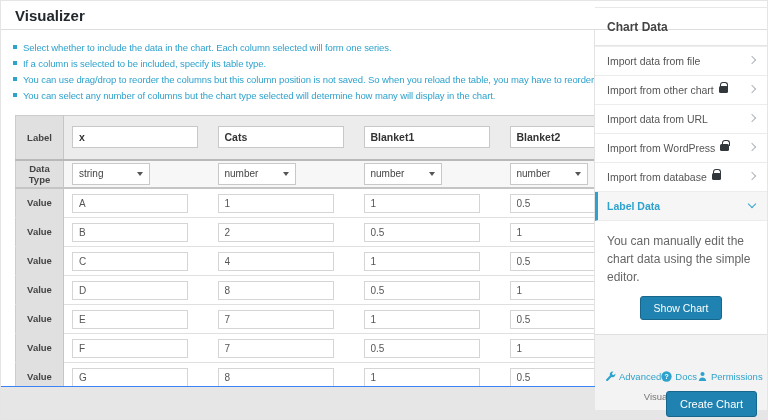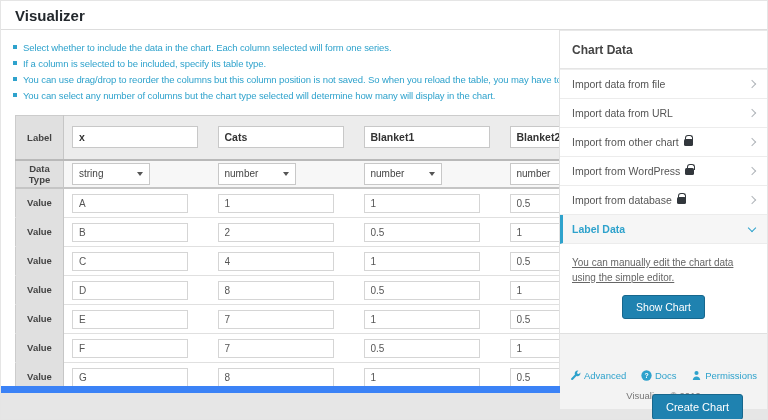--- a/index.html
+++ b/index.html
@@ -35,56 +35,56 @@
                     font-family:inherit; font-size:10.5px; font-weight:bold; color:#333;
                     padding:0 6px; }
   input.cell-val  { width:116px; height:19px; border:1px solid #d5d5d5; background:#fff;
                     font-family:inherit; font-size:10px; color:#555; padding:0 6px; }
   .select { width:78px; height:22px; border:1px solid #c8c8c8; background:#fff;
             display:flex; align-items:center; justify-content:space-between;
             padding:0 6px; font-size:10px; color:#444; cursor:default; }
   .sel-arrow { width:0; height:0; border-left:3.5px solid transparent;
                border-right:3.5px solid transparent; border-top:4px solid #555; }
   
-  .sidebar { width:208px; background:#fff; border-left:1px solid #e2e2e2;
-             display:flex; flex-direction:column; }
+  .sidebar { width:173px; background:#fff; border-left:1px solid #e2e2e2;
+             display:flex; flex-direction:column;justify-content:center; }
   .sb-gap { height:5px; background:#f1f1f1; border-bottom:1px solid #e8e8e8; }
   .sb-title { font-size:12px; font-weight:bold; color:#444; padding:12px 12px 11px;
               border-bottom:1px solid #e5e5e5; }
   .sb-gap2 { height:4px; background:#f6f6f6; border-bottom:1px solid #eee; }
   .sb-item { display:flex; align-items:center; padding:8px 12px;
              border-bottom:1px solid #ececec; font-size:10.5px; color:#555;
              cursor:pointer; }
   .sb-item .lbl { flex:1; display:flex; align-items:center; }
   .sb-item.active { color:#2ea2cc; font-weight:bold; background:#f6f6f6;
                     border-left:3px solid #2ea2cc; padding-left:9px; }
   .chev { width:6px; height:6px; border-top:1.5px solid #b0b5ba; border-right:1.5px solid #b0b5ba;
           transform:rotate(45deg); flex:0 0 auto; margin-top:-1px; }
   .chev.down { transform:rotate(135deg); border-color:#2ea2cc; margin-top:-3px; }
   .lock { position:relative; display:inline-block; width:9px; height:7px;
           background:#32373c; border-radius:1.5px; margin-left:5px; }
   .lock::before { content:""; position:absolute; left:1.5px; top:-4px; width:6px; height:5px;
                   border:1.5px solid #32373c; border-bottom:none; border-radius:3px 3px 0 0; }
-  .sb-desc { font-size:10px; color:#666; line-height:1.5; padding:11px 12px 4px;text-decoration:underline; }
+  .sb-desc { font-size:12px; color:#666; line-height:1.5; padding:11px 12px 4px; }
   .sb-showchart-wrap { text-align:center; padding:6px 12px 14px; }
   .btn { display:inline-block; background:#1f82b0; border:1px solid #17678d; color:#fff;
          border-radius:3px; font-family:inherit; cursor:pointer; }
   .btn.show { font-size:10.5px; padding:5px 13px; }
   .btn.create { font-size:11px; padding:6px 13px; }
   .sb-footer { margin-top:auto; background:#f3f3f3; border-top:1px solid #e0e0e0;
                padding:36px 8px 8px; }
   .sb-links { display:flex; justify-content:space-between; align-items:center; padding:0 2px; }
   .sb-link { display:flex; align-items:center; gap:3px; font-size:9.5px; color:#2ea2cc;
              cursor:pointer; }
   .sb-link svg { display:block; }
   .sb-copy { text-align:center; font-size:9.5px; color:#777; margin-top:9px; }
   
-  .bottombar { height:35px; background:#e6e6e6; border-top:7px solid #3b82f6;
+  .bottombar { height:35px; background:#e6e6e6; border-top:1px solid #3b82f6;
                display:flex; align-items:center; justify-content:flex-end;
-               padding-right:24px; }
+               padding-right:10px; }
 </style>
 </head>
 <body>
 
 <div class="page">
 
   <div class="topbar">
     <div class="title">Visualizer</div>
   </div>
 
@@ -209,28 +209,28 @@
     <div class="sidebar">
       <div class="sb-gap"></div>
       <div class="sb-title">Chart Data</div>
       <div class="sb-gap2"></div>
 
       <div class="sb-item">
         <span class="lbl">Import data from file</span>
         <span class="chev"></span>
       </div>
       <div class="sb-item">
-        <span class="lbl">Import data from URL</span>
-        <span class="chev"></span>
-      </div>
-      <div class="sb-item">
         <span class="lbl">
             <span>Import from other chart</span>
             <span class="lock"></span>
           </span>
+        <span class="chev"></span>
+      </div>
+      <div class="sb-item">
+        <span class="lbl">Import data from URL</span>
         <span class="chev"></span>
       </div>
       <div class="sb-item">
         <span class="lbl">
             <span>Import from WordPress</span>
             <span class="lock"></span>
           </span>
         <span class="chev"></span>
       </div>
       <div class="sb-item">

